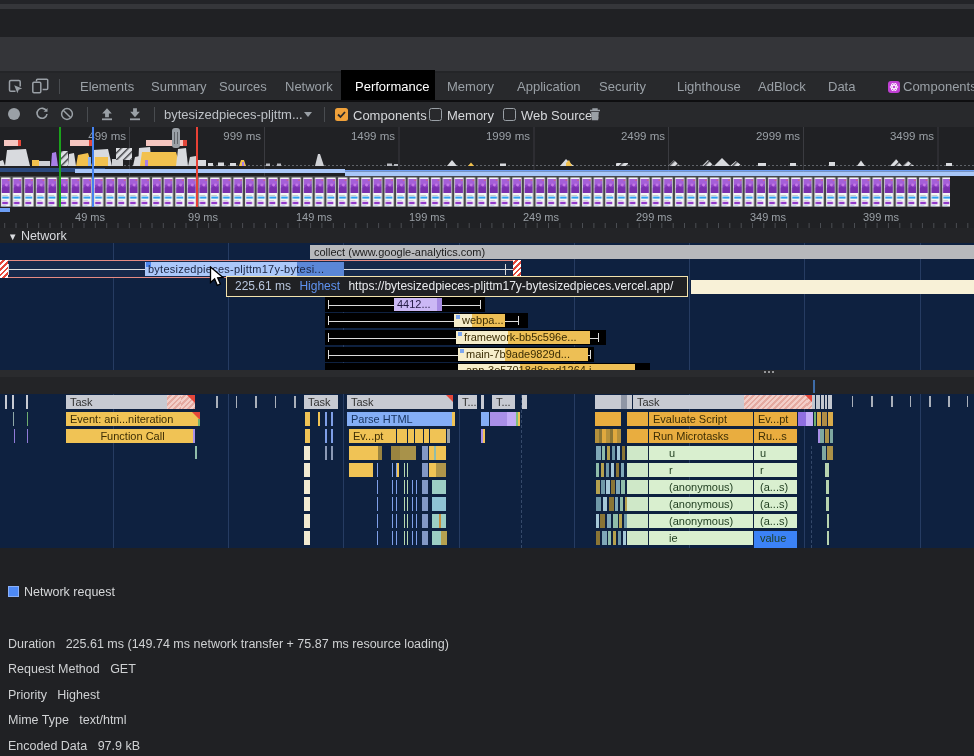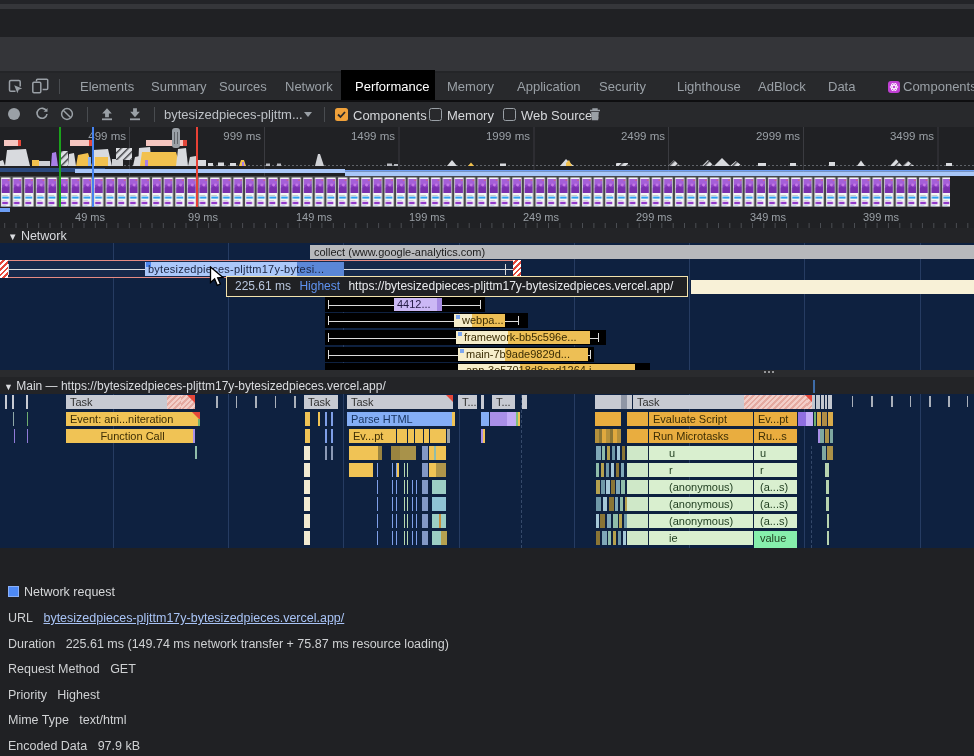--- a/index.html
+++ b/index.html
@@ -404,21 +404,20 @@
     <span style="color:#5f93f0;margin-left:5px;">Highest</span>
     <span style="color:#e8eaed;margin-left:5px;">https://bytesizedpieces-pljttm17y-bytesizedpieces.vercel.app/</span>
   </div>
   <div class="abs" style="left:691px;top:52px;width:283px;height:14px;background:#f8f1d7;"></div>
 
   <div class="abs" style="left:0;top:142px;width:974px;height:7px;background:#2a2b2e;"></div>
   <div class="abs" style="left:0;top:149px;width:974px;height:17px;background:#232427;"></div>
   <div class="abs" style="left:764px;top:142.5px;width:2px;height:2px;background:#b8babd;border-radius:50%;box-shadow:4px 0 0 #b8babd,8px 0 0 #b8babd;"></div>
   <div class="abs" style="left:813px;top:152px;width:1.5px;height:13px;background:#3e6ca8;"></div>
 
-  <div class="abs" style="left:4px;top:151px;font-size:12px;color:#dadce0;"><span style="font-size:9px;">▼</span> Main — https://bytesizedpieces-pljttm17y-bytesizedpieces.vercel.app/</div>
 
   <div class="abs" style="left:521px;top:167px;height:153px;border-left:1px dashed #35496a;"></div>
   <div class="abs" style="left:811px;top:218px;height:102px;border-left:1px dashed #35496a;"></div>
 
   <div class="bar gray" style="left:5px;top:167px;width:1.5px;padding:0;"></div>
   <div class="bar gray" style="left:12px;top:167px;width:1.5px;padding:0;"></div>
   <div class="bar gray" style="left:26px;top:167px;width:1.5px;padding:0;"></div>
   <div class="bar gray" style="left:66px;top:167px;width:129px;">Task
     <div class="abs" style="right:14px;top:0;width:14px;height:14px;background:repeating-linear-gradient(135deg,#f3cfc9 0 2px,#e5aaa1 2px 4px);"></div>
     <div class="abs" style="right:0;top:0;width:14px;height:14px;background:repeating-linear-gradient(135deg,#f3cfc9 0 2px,#e5aaa1 2px 4px);"></div>
@@ -568,21 +567,21 @@
       <div class="abs" style="left: 754px; top: 218px; width: 43px; height: 14px; background: rgb(217, 239, 207); font-size: 11px; line-height: 14px; color: rgb(30, 60, 30); padding-left: 6px; box-sizing: border-box; white-space: nowrap; overflow: hidden;">u</div>
       <div class="abs" style="left: 649px; top: 235px; width: 104px; height: 14px; background: rgb(217, 239, 207); font-size: 11px; line-height: 14px; color: rgb(30, 60, 30); padding-left: 20px; box-sizing: border-box; white-space: nowrap; overflow: hidden;">r</div>
       <div class="abs" style="left: 754px; top: 235px; width: 43px; height: 14px; background: rgb(217, 239, 207); font-size: 11px; line-height: 14px; color: rgb(30, 60, 30); padding-left: 6px; box-sizing: border-box; white-space: nowrap; overflow: hidden;">r</div>
       <div class="abs" style="left: 649px; top: 252px; width: 104px; height: 14px; background: rgb(217, 239, 207); font-size: 11px; line-height: 14px; color: rgb(30, 60, 30); padding-left: 20px; box-sizing: border-box; white-space: nowrap; overflow: hidden;">(anonymous)</div>
       <div class="abs" style="left: 754px; top: 252px; width: 43px; height: 14px; background: rgb(217, 239, 207); font-size: 11px; line-height: 14px; color: rgb(30, 60, 30); padding-left: 6px; box-sizing: border-box; white-space: nowrap; overflow: hidden;">(a...s)</div>
       <div class="abs" style="left: 649px; top: 269px; width: 104px; height: 14px; background: rgb(217, 239, 207); font-size: 11px; line-height: 14px; color: rgb(30, 60, 30); padding-left: 20px; box-sizing: border-box; white-space: nowrap; overflow: hidden;">(anonymous)</div>
       <div class="abs" style="left: 754px; top: 269px; width: 43px; height: 14px; background: rgb(217, 239, 207); font-size: 11px; line-height: 14px; color: rgb(30, 60, 30); padding-left: 6px; box-sizing: border-box; white-space: nowrap; overflow: hidden;">(a...s)</div>
       <div class="abs" style="left: 649px; top: 286px; width: 104px; height: 14px; background: rgb(217, 239, 207); font-size: 11px; line-height: 14px; color: rgb(30, 60, 30); padding-left: 20px; box-sizing: border-box; white-space: nowrap; overflow: hidden;">(anonymous)</div>
       <div class="abs" style="left: 754px; top: 286px; width: 43px; height: 14px; background: rgb(217, 239, 207); font-size: 11px; line-height: 14px; color: rgb(30, 60, 30); padding-left: 6px; box-sizing: border-box; white-space: nowrap; overflow: hidden;">(a...s)</div>
       <div class="abs" style="left: 649px; top: 303px; width: 104px; height: 14px; background: rgb(217, 239, 207); font-size: 11px; line-height: 14px; color: rgb(30, 60, 30); padding-left: 20px; box-sizing: border-box; white-space: nowrap; overflow: hidden;">ie</div>
-      <div class="abs" style="left: 754px; top: 303px; width: 43px; height: 26px; background: #86efac; font-size: 11px; line-height: 14px; color: rgb(30, 60, 30); padding-left: 6px; box-sizing: border-box; white-space: nowrap; overflow: hidden;">value</div>
+      <div class="abs" style="left: 754px; top: 303px; width: 43px; height: 26px; background: #3b82f6; font-size: 11px; line-height: 14px; color: rgb(30, 60, 30); padding-left: 6px; box-sizing: border-box; white-space: nowrap; overflow: hidden;">value</div>
       <div class="abs" style="left: 349px; top: 218px; width: 29px; height: 14px; background: rgb(240, 195, 85);"></div>
       <div class="abs" style="left: 378px; top: 218px; width: 4px; height: 14px; background: rgb(154, 132, 64);"></div>
       <div class="abs" style="left: 391px; top: 218px; width: 9px; height: 14px; background: rgb(154, 132, 64);"></div>
       <div class="abs" style="left: 400px; top: 218px; width: 16px; height: 14px; background: rgb(168, 146, 74);"></div>
       <div class="abs" style="left: 429px; top: 218px; width: 17px; height: 14px; background: rgb(240, 195, 85);"></div>
       <div class="abs" style="left: 434px; top: 218px; width: 1.5px; height: 14px; background: rgb(143, 188, 170);"></div>
       <div class="abs" style="left: 349px; top: 235px; width: 24px; height: 14px; background: rgb(240, 195, 85);"></div>
       <div class="abs" style="left: 397px; top: 235px; width: 2px; height: 14px; background: rgb(240, 195, 85);"></div>
       <div class="abs" style="left: 429px; top: 235px; width: 7px; height: 14px; background: rgb(240, 195, 85);"></div>
       <div class="abs" style="left: 436px; top: 235px; width: 10px; height: 14px; background: rgb(176, 149, 74);"></div>
@@ -640,21 +639,20 @@
       <div class="abs" style="left: 826px; top: 252px; width: 3px; height: 14px; background: rgb(184, 212, 176);"></div>
       <div class="abs" style="left: 826px; top: 269px; width: 3px; height: 14px; background: rgb(184, 212, 176);"></div>
       <div class="abs" style="left: 826.5px; top: 286px; width: 2.5px; height: 14px; background: rgb(184, 212, 176);"></div>
       <div class="abs" style="left: 827px; top: 303px; width: 2px; height: 14px; background: rgb(184, 212, 176);"></div>
 </div>
 
 
 <div class="abs" style="left:0;top:576px;width:974px;height:180px;background:#202124;">
   <div class="abs" style="left:8px;top:10px;width:11px;height:11px;background:#4e8af6;border:1px solid #8ab0f8;box-sizing:border-box;"></div>
   <div class="abs" style="left:24px;top:9px;font-size:12.5px;color:#d6d8da;">Network request</div>
-  <div class="abs" style="left:8px;top:35px;font-size:12.5px;color:#cfd1d3;">URL&nbsp;&nbsp;&nbsp;<a style="color:#a8c3f5;text-decoration:underline;">bytesizedpieces-pljttm17y-bytesizedpieces.vercel.app/</a></div>
   <div class="abs" style="left:8px;top:61px;font-size:12.5px;color:#cfd1d3;">Duration&nbsp;&nbsp;&nbsp;225.61 ms (149.74 ms network transfer + 75.87 ms resource loading)</div>
   <div class="abs" style="left:8px;top:86px;font-size:12.5px;color:#cfd1d3;">Request Method&nbsp;&nbsp;&nbsp;GET</div>
   <div class="abs" style="left:8px;top:112px;font-size:12.5px;color:#cfd1d3;">Priority&nbsp;&nbsp;&nbsp;Highest</div>
   <div class="abs" style="left:8px;top:137px;font-size:12.5px;color:#cfd1d3;">Mime Type&nbsp;&nbsp;&nbsp;text/html</div>
   <div class="abs" style="left:8px;top:163px;font-size:12.5px;color:#cfd1d3;">Encoded Data&nbsp;&nbsp;&nbsp;97.9 kB</div>
 </div>
 
 </div>
 
 </body></html>

